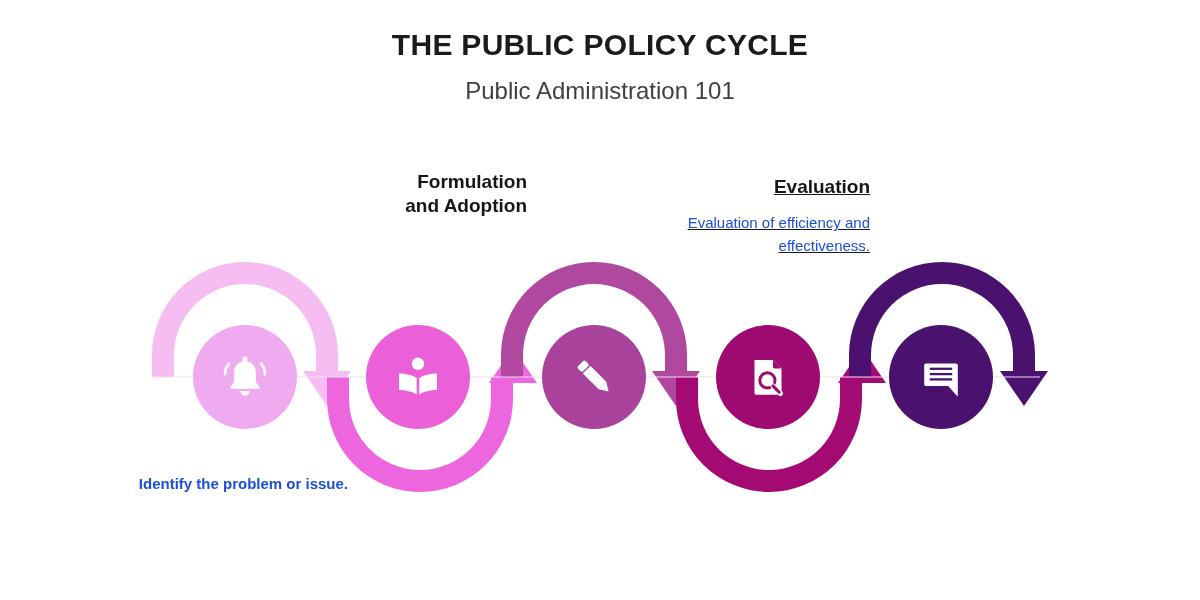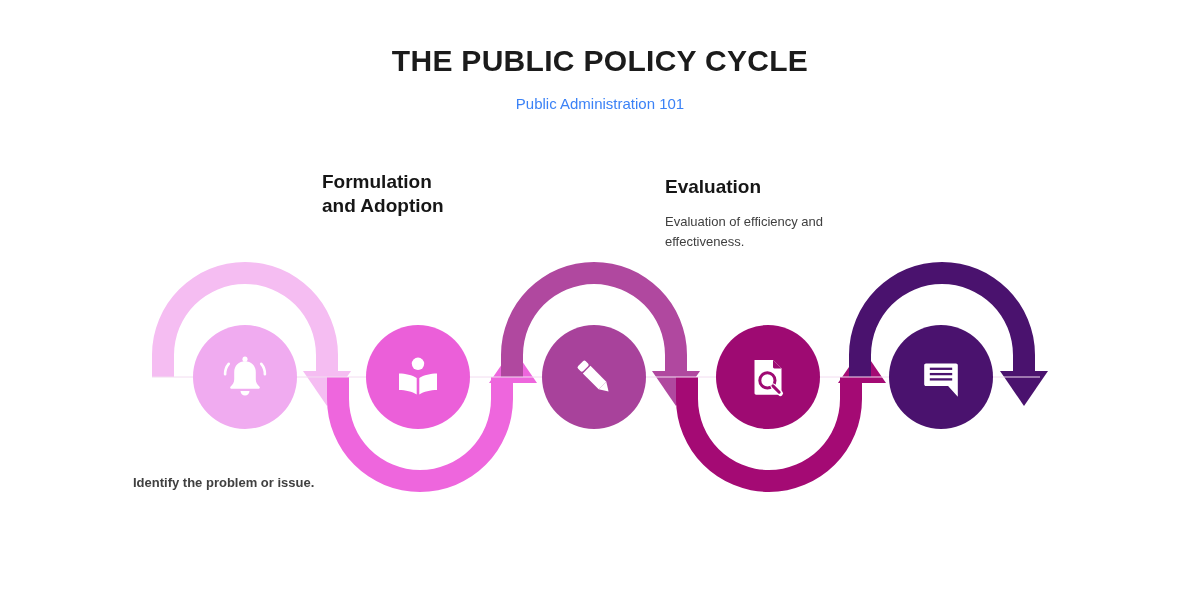--- a/index.html
+++ b/index.html
@@ -31,65 +31,65 @@
     left: 0;
     width: 1200px;
     text-align: center;
     padding-top: 28px;
   }
   .title {
     font-size: 30px;
     font-weight: bold;
     letter-spacing: 0.3px;
     color: #1b1b1b;
-    margin: 16px;
+    margin: 0;
     line-height: 1.15;
   }
   .subtitle {
-    font-size: 15px;
+    font-size: 24px;
     font-weight: normal;
-    color: #3b82f6;
+    color: #404040;
     margin: 14px 0 0 0;
     line-height: 1.2;
   }
 
   
   .diagram-layer {
     position: absolute;
     top: 0;
     left: 0;
     width: 1200px;
     height: 600px;
     pointer-events: none;
   }
 
   
   .stage-text {
     position: absolute;
-    text-align: left;
+    text-align: right;
   }
   .stage-heading {
     font-size: 19px;
     font-weight: bold;
     color: #161616;
     line-height: 1.28;
     margin: 0;
     white-space: pre-line;
   }
   .stage-desc {
-    font-size: 13px;
+    font-size: 15px;
     font-weight: normal;
-    color: #404040;
+    color: #1d4ed8;
     line-height: 1.5;
     margin: 10px 0 0 0;
   }
 
   
   .t-formulation { left: 322px; top: 170px;  width: 205px; }
-  .t-evaluation  { left: 665px; top: 175px;  width: 205px; }
+  .t-evaluation  { left: 665px; top: 175px;  width: 205px; text-decoration: underline; }
 
   
   .t-agenda      { left: 133px; top: 461px;  width: 215px; }
   .t-implement   { left: 488px; top: 461px;  width: 215px; }
   .t-support     { left: 843px; top: 461px;  width: 270px; }
 
   .t-formulation .stage-desc { margin-top: 14px; }
   .t-evaluation  .stage-desc { margin-top: 13px; }
   .t-agenda      .stage-desc { margin-top: 12px; font-weight: bold; }
   .t-implement   .stage-desc { margin-top: 11px; }

